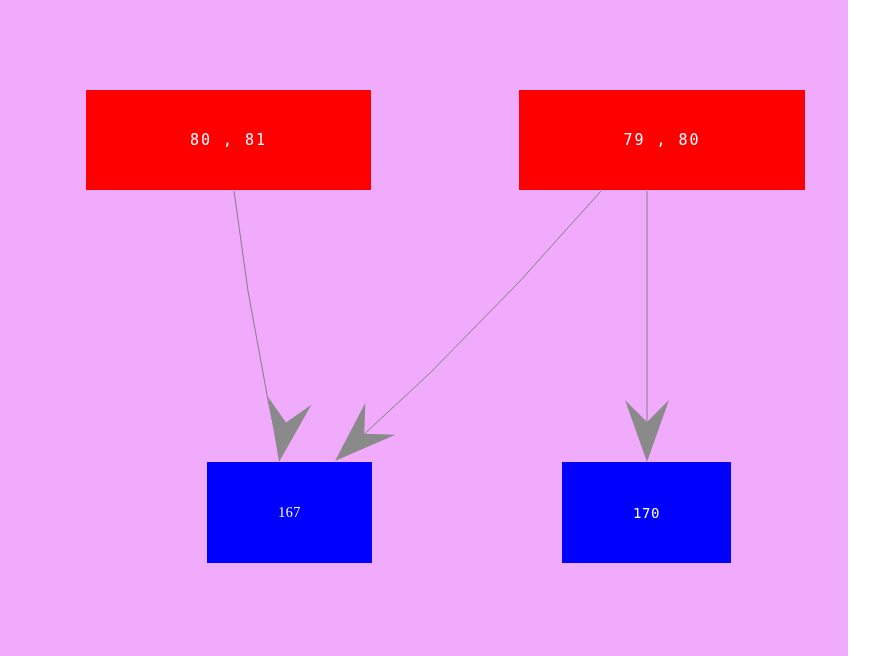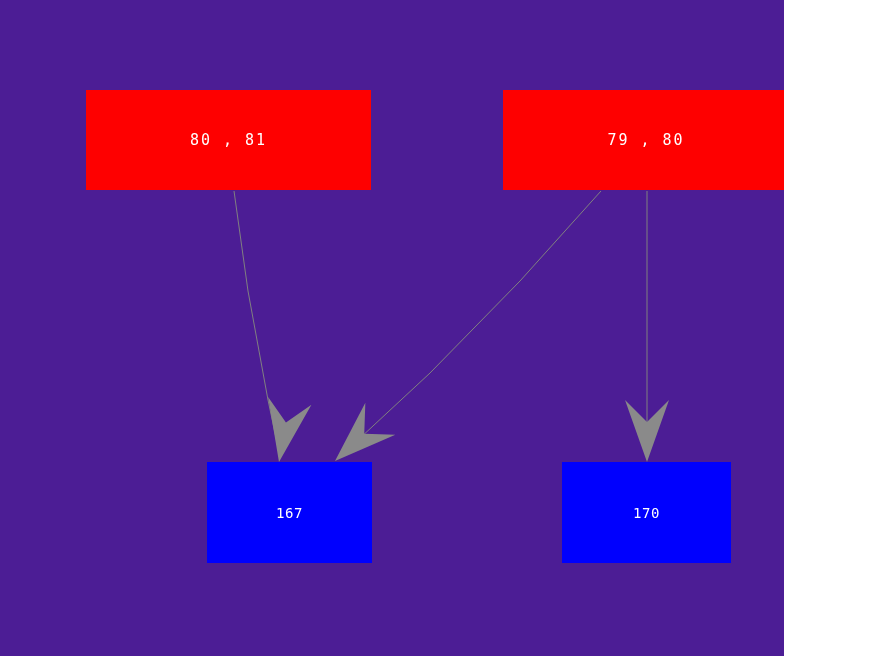--- a/index.html
+++ b/index.html
@@ -45,44 +45,44 @@
     letter-spacing: 2px;
   }
   .node-target .node-label {
     font-size: 14px;
     letter-spacing: 0.5px;
   }
 </style>
 </head>
 <body>
 
-<div id="canvas" style="width: 784px; height: 656px; background: #4c1d95;">
+<div id="canvas" style="width: 848px; height: 656px; background: #f0abfc;">
 
   <svg id="edges" viewBox="0 0 876 656">
     <g>
       <path id="edge-path-0" fill="none" stroke="#808080" stroke-width="1" d="M 234 191 L 248 291 L 268 400 L 279 452"></path>
       <path id="edge-path-1" fill="none" stroke="#808080" stroke-width="1" d="M 601 191 L 520 281 L 430 373 L 345 452"></path>
       <path id="edge-path-2" fill="none" stroke="#808080" stroke-width="1" d="M 647 191 L 647 321 L 647 452"></path>
     </g>
     <g>
       <path id="arrow-0" d="M 279.00,462.00 L 311.43,404.76 L 285.95,422.61 L 268.10,397.12 Z" fill="#8a8a8a"></path>
       <path id="arrow-1" d="M 335.00,461.00 L 395.35,434.81 L 364.25,433.72 L 365.34,402.63 Z" fill="#8a8a8a"></path>
       <path id="arrow-2" d="M 647.00,462.00 L 669.00,400.00 L 647.00,422.00 L 625.00,400.00 Z" fill="#8a8a8a"></path>
     </g>
   </svg>
 
   <div class="node node-source" id="node-0" style="left: 86px; top: 90px; width: 285px; height: 100px; background: rgb(254, 0, 0);">
     <span class="node-label" style="color: rgb(255, 255, 255);">80 , 81</span>
   </div>
 
-  <div class="node node-source" id="node-1" style="left: 503px; top: 90px; width: 286px; height: 100px; background: rgb(254, 0, 0);">
+  <div class="node node-source" id="node-1" style="left: 519px; top: 90px; width: 286px; height: 100px; background: rgb(254, 0, 0);">
     <span class="node-label" style="color: rgb(255, 255, 255);">79 , 80</span>
   </div>
 
   <div class="node node-target" id="node-2" style="left: 207px; top: 462px; width: 165px; height: 101px; background: rgb(0, 0, 254);">
-    <span class="node-label" style="color: rgb(255, 255, 255);">167</span>
+    <span class="node-label" style="color: rgb(255, 255, 255); font-family: Liberation Serif, serif;">167</span>
   </div>
 
   <div class="node node-target" id="node-3" style="left: 562px; top: 462px; width: 169px; height: 101px; background: rgb(0, 0, 254); justify-content: center;">
     <span class="node-label" style="color: rgb(255, 255, 255);">170</span>
   </div>
 
 </div>
 
 </body></html>

